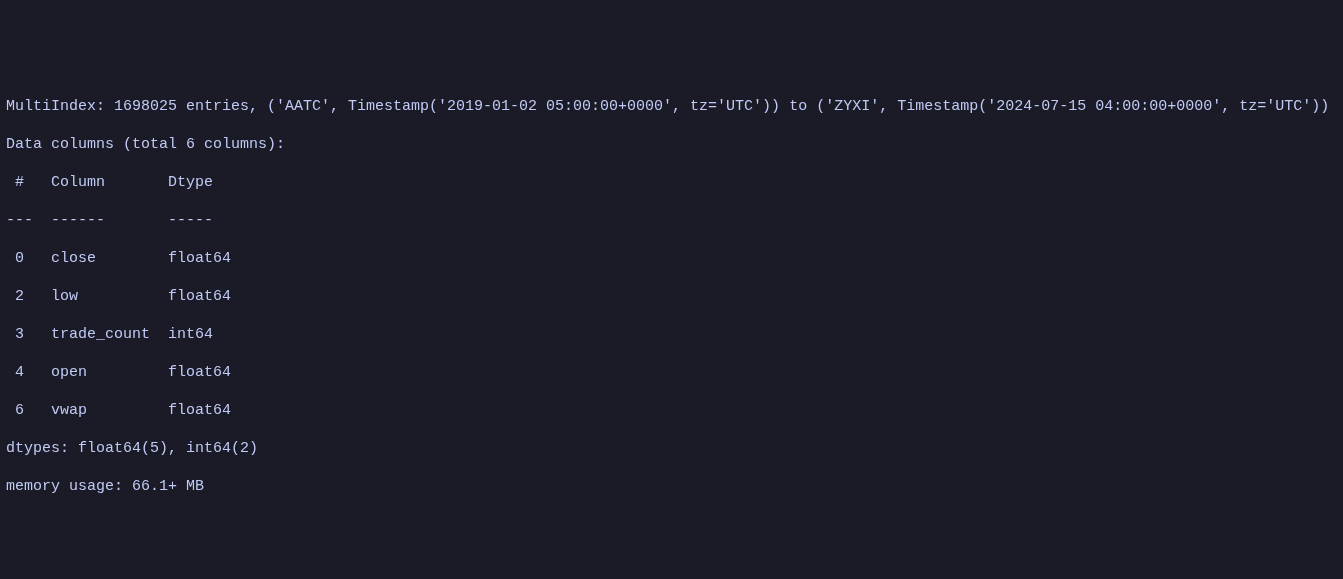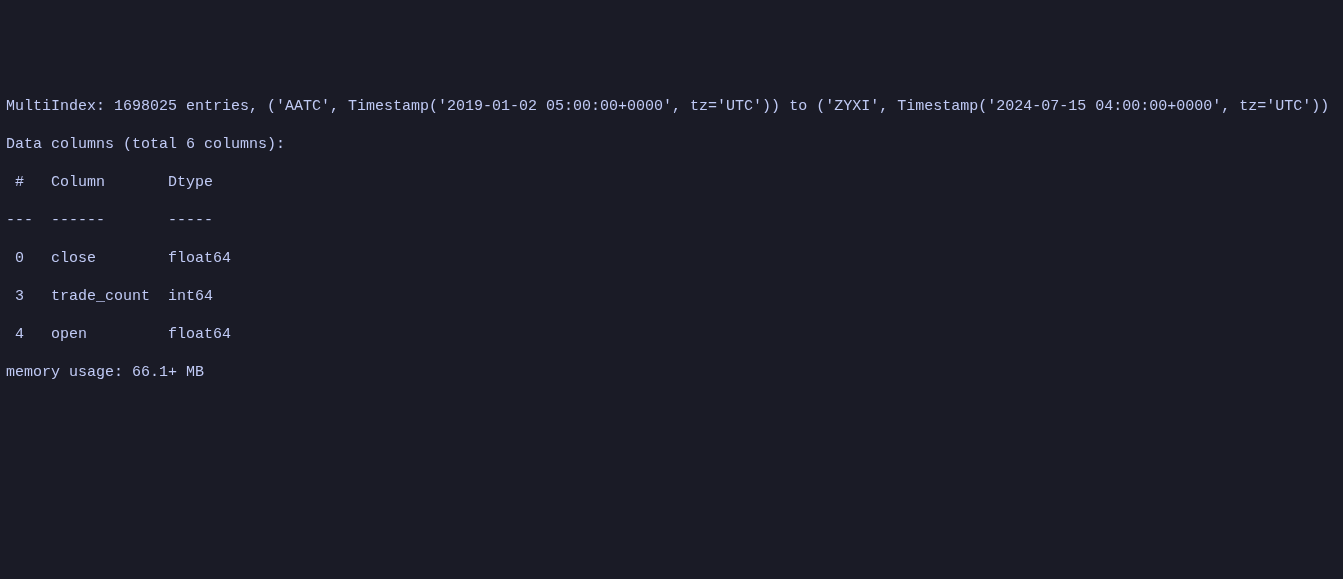--- a/index.html
+++ b/index.html
@@ -21,22 +21,25 @@
 <body>
 
 
 
 <div>
 <div class="term-line">MultiIndex: 1698025 entries, ('AATC', Timestamp('2019-01-02 05:00:00+0000', tz='UTC')) to ('ZYXI', Timestamp('2024-07-15 04:00:00+0000', tz='UTC'))</div>
 <div class="term-line">Data columns (total 6 columns):</div>
 <div class="term-line"> #   Column       Dtype  </div>
 <div class="term-line">---  ------       -----  </div>
 <div class="term-line"> 0   close        float64</div>
+<div class="term-line"> 2   low          float64</div>
 <div class="term-line"> 3   trade_count  int64  </div>
 <div class="term-line"> 4   open         float64</div>
+<div class="term-line"> 6   vwap         float64</div>
+<div class="term-line">dtypes: float64(5), int64(2)</div>
 <div class="term-line">memory usage: 66.1+ MB</div>
 
 
 
 
 
 
 
 
 

